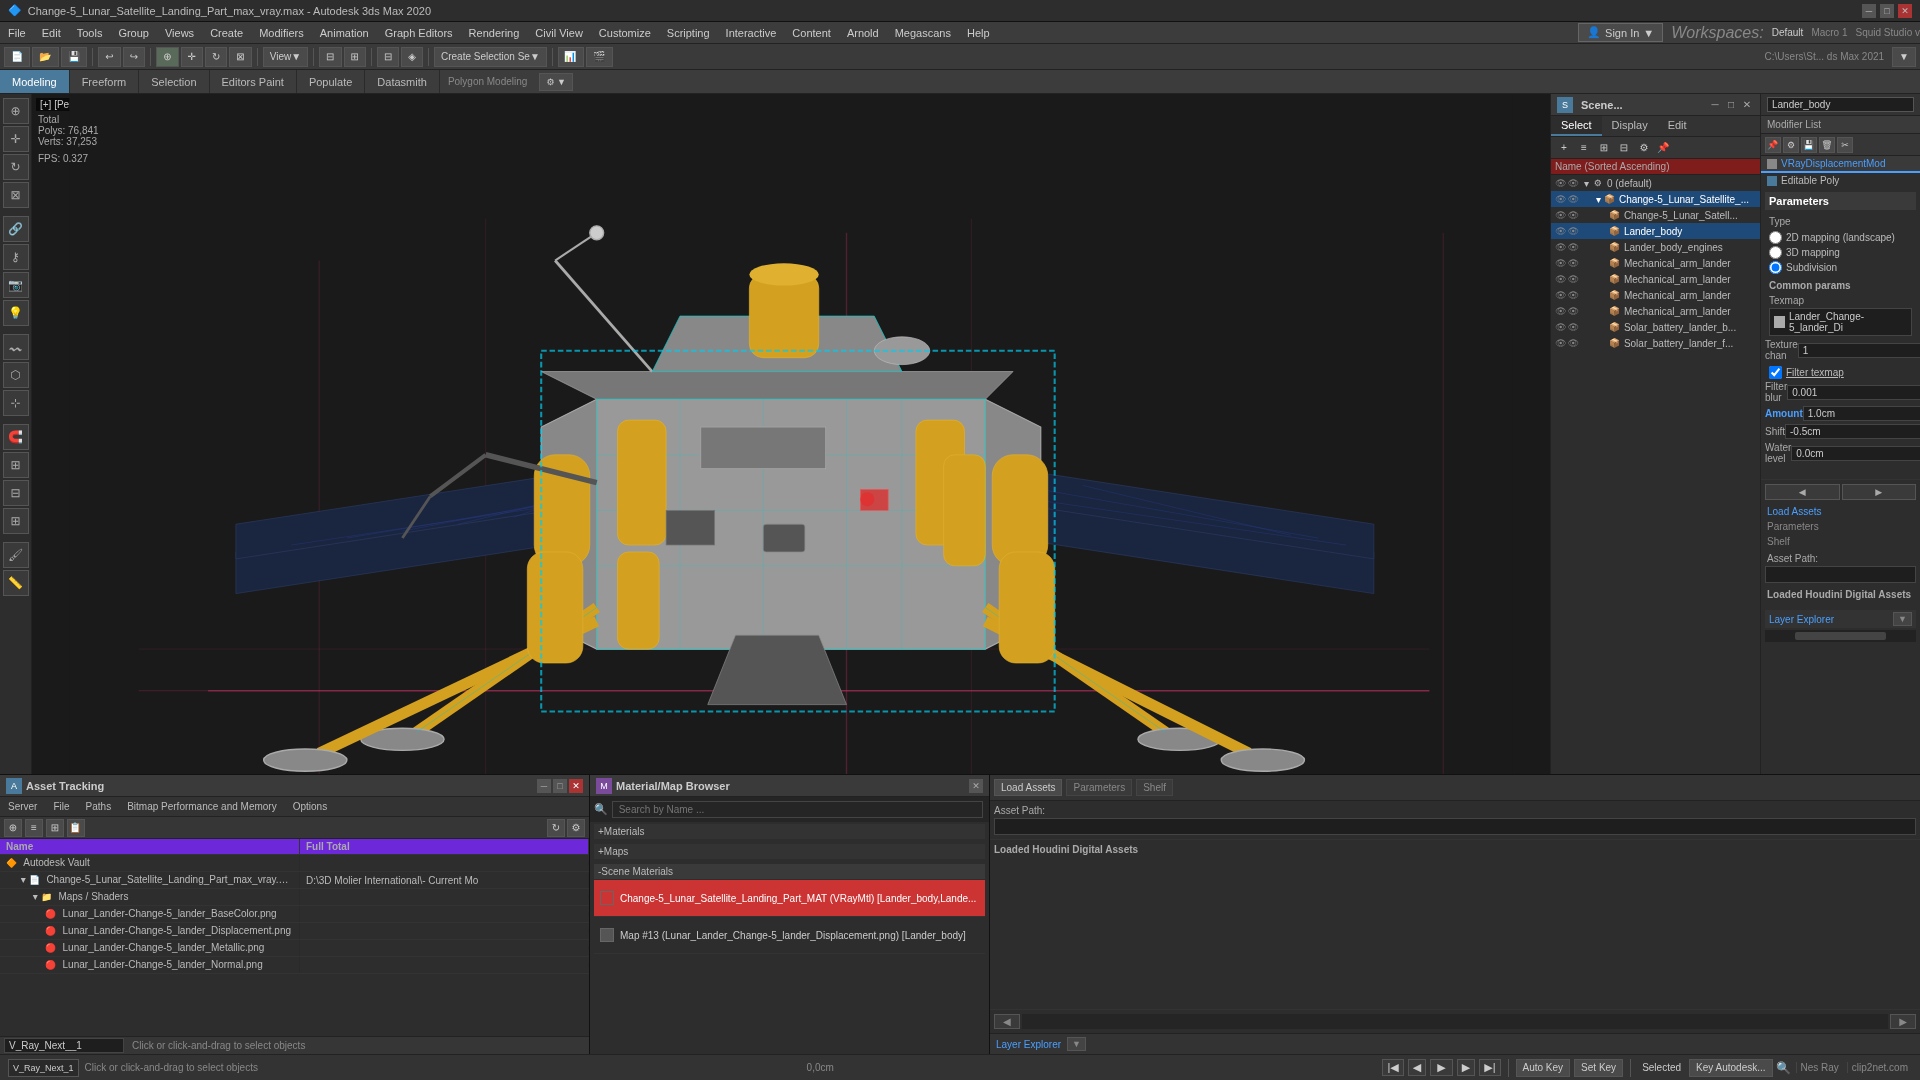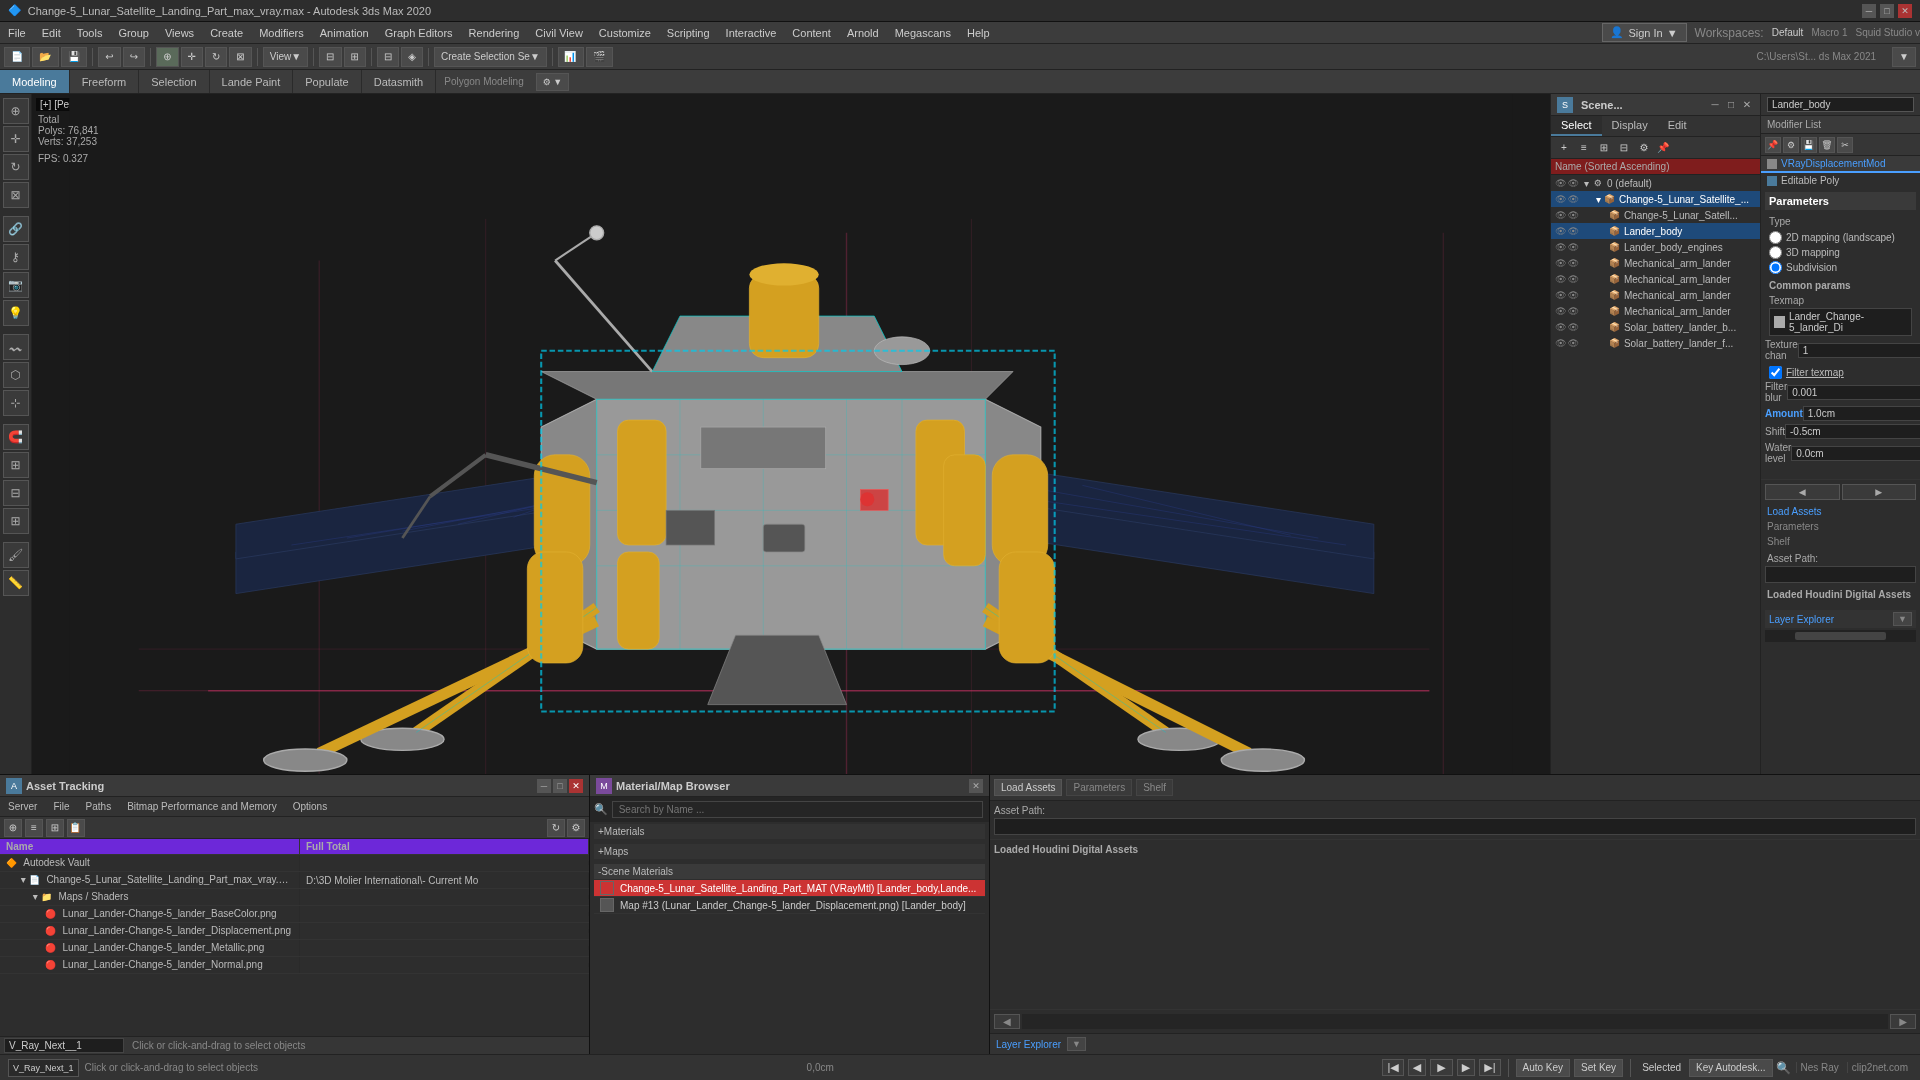--- a/index.html
+++ b/index.html
@@ -84,21 +84,21 @@
     .asset-cell.name { width: 300px; }
     .asset-cell.path { flex: 1; }
     .asset-icon { display: inline-flex; align-items: center; justify-content: center; width: 12px; height: 12px; margin-right: 3px; font-size: 9px; }
     .asset-status { display: flex; align-items: center; height: 18px; background: #363636; border-top: 1px solid #222; padding: 0 4px; font-size: 10px; color: #888; }
     
     
     .material-panel { width: 400px; background: #2d2d2d; border-right: 1px solid #111; display: flex; flex-direction: column; }
     .mat-search { background: #252525; border: 1px solid #444; color: #ccc; padding: 2px 6px; font-size: 10px; width: 90%; margin: 4px auto; display: block; }
     .mat-section { padding: 2px 4px; }
     .mat-section-header { display: flex; align-items: center; font-size: 10px; color: #bbb; padding: 2px 4px; cursor: pointer; background: #333; margin-bottom: 1px; }
-    .mat-item { display: flex; align-items: center; padding: 1px 6px; font-size: 10px; color: #ccc; cursor: pointer; border-bottom: 1px solid #333; text-align: right; }
+    .mat-item { display: flex; align-items: center; padding: 11px 6px; font-size: 10px; color: #ccc; cursor: pointer; border-bottom: 1px solid #333; text-align: right; }
     .mat-item.selected { background: #cc3333; color: #fff; }
     .mat-color-swatch { width: 14px; height: 14px; margin-right: 6px; border: 1px solid #666; }
     
     
     .props-panel { flex: 1; background: #2d2d2d; display: flex; flex-direction: column; }
     
     
     .status-bar { height: 26px; background: #333; border-top: 1px solid #222; display: flex; align-items: center; padding: 0 8px; gap: 8px; }
     .status-btn { background: #4a4a4a; border: 1px solid #555; color: #ccc; padding: 1px 6px; font-size: 10px; cursor: pointer; height: 18px; }
     
@@ -114,21 +114,21 @@
     ::-webkit-scrollbar-track { background: #2a2a2a; }
     ::-webkit-scrollbar-thumb { background: #555; border-radius: 2px; }
     
     .scene-name-header { font-size: 10px; color: #aaa; padding: 2px 4px; background: #7f1d1d; border-bottom: 1px solid #222; }
 
     .modifier-header { display: flex; align-items: center; padding: 3px 6px; background: #333; border-bottom: 1px solid #222; }
     .modifier-input { background: #1e1e1e; border: 1px solid #555; color: #ccc; padding: 1px 4px; font-size: 10px; width: 100%; }
     
     .nav-right { margin-left: auto; display: flex; align-items: center; gap: 8px; }
     .sign-in-btn { background: #4a4a4a; border: 1px solid #666; color: #ccc; padding: 2px 8px; font-size: 11px; cursor: pointer; display: flex; align-items: center; gap: 4px; }
-    .workspace-label { color: #888; font-size: 12px; }
+    .workspace-label { color: #888; font-size: 16px; font-style: italic; }
     .workspace-value { color: #ccc; font-size: 10px; }
   </style>
 </head>
 <body>
 
 <div class="title-bar">
   <span style="margin-right:6px;">🔷</span>
   <span>Change-5_Lunar_Satellite_Landing_Part_max_vray.max - Autodesk 3ds Max 2020</span>
   <div style="margin-left:auto; display:flex; gap:4px;">
     <span style="width:14px;height:14px;background:#555;display:flex;align-items:center;justify-content:center;cursor:pointer;font-size:9px;">─</span>
@@ -195,31 +195,31 @@
   <button class="toolbar-btn">⊟</button>
   <button class="toolbar-btn">◈</button>
   <div class="toolbar-sep"></div>
   <button class="toolbar-btn">
     <span>Create Selection Se</span>
     <span> ▼</span>
   </button>
   <div class="toolbar-sep"></div>
   <button class="toolbar-btn">📊</button>
   <button class="toolbar-btn">🎬</button>
-  <div style="margin-left:auto; display:flex; align-items:center; gap:16px;">
+  <div style="margin-left:auto; display:flex; align-items:center; gap:8px;">
     <span style="font-size:10px; color:#888;">C:\Users\St... ds Max 2021</span>
     <button class="toolbar-btn">▼</button>
   </div>
 </div>
 
 <div class="mode-tabs">
   <div class="mode-tab active">Modeling</div>
   <div class="mode-tab">Freeform</div>
   <div class="mode-tab">Selection</div>
-  <div class="mode-tab">Lande Paint</div>
+  <div class="mode-tab">Editors Paint</div>
   <div class="mode-tab">Populate</div>
   <div class="mode-tab">Datasmith</div>
   <div style="padding: 0 8px; display:flex; align-items:center; font-size:10px; color:#888;">Polygon Modeling</div>
   <div style="margin-left:4px; display:flex; align-items:center;">
     <button class="toolbar-btn" style="height:18px; font-size:9px;">⚙ ▼</button>
   </div>
 </div>
 
 <div style="display:flex; height: calc(1080px - 22px - 22px - 26px - 24px - 280px - 26px);">
 

